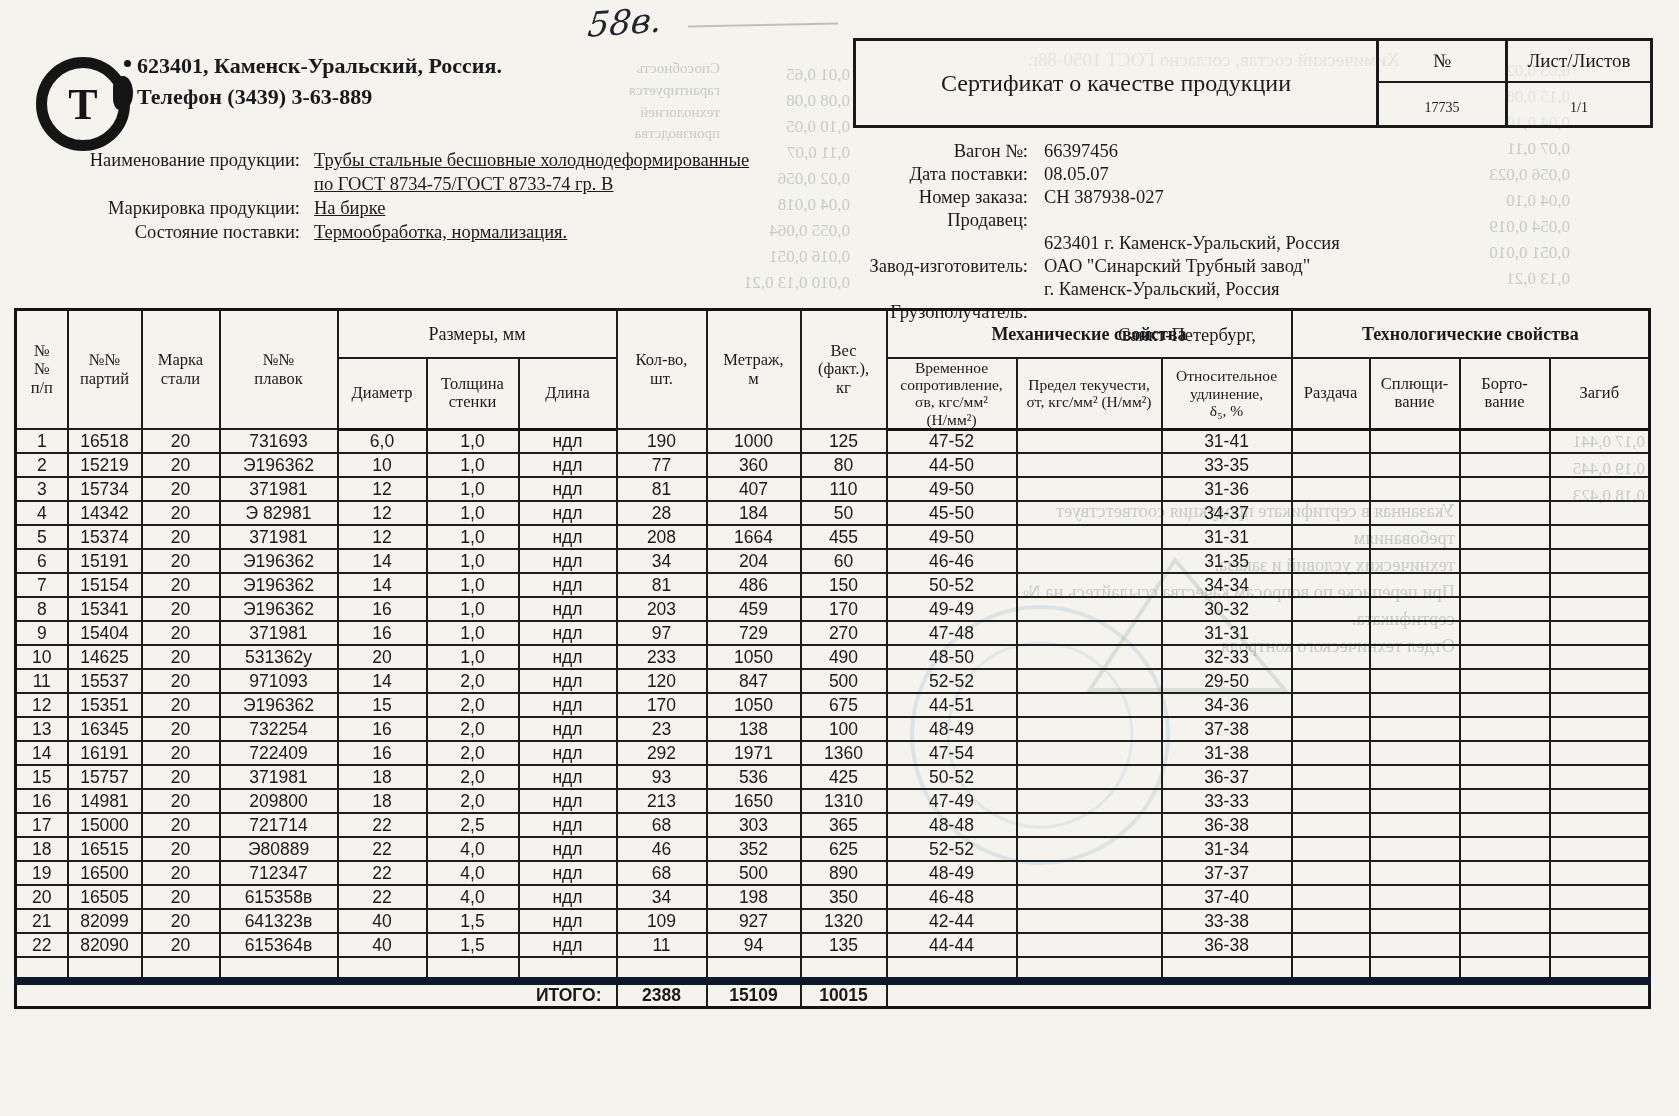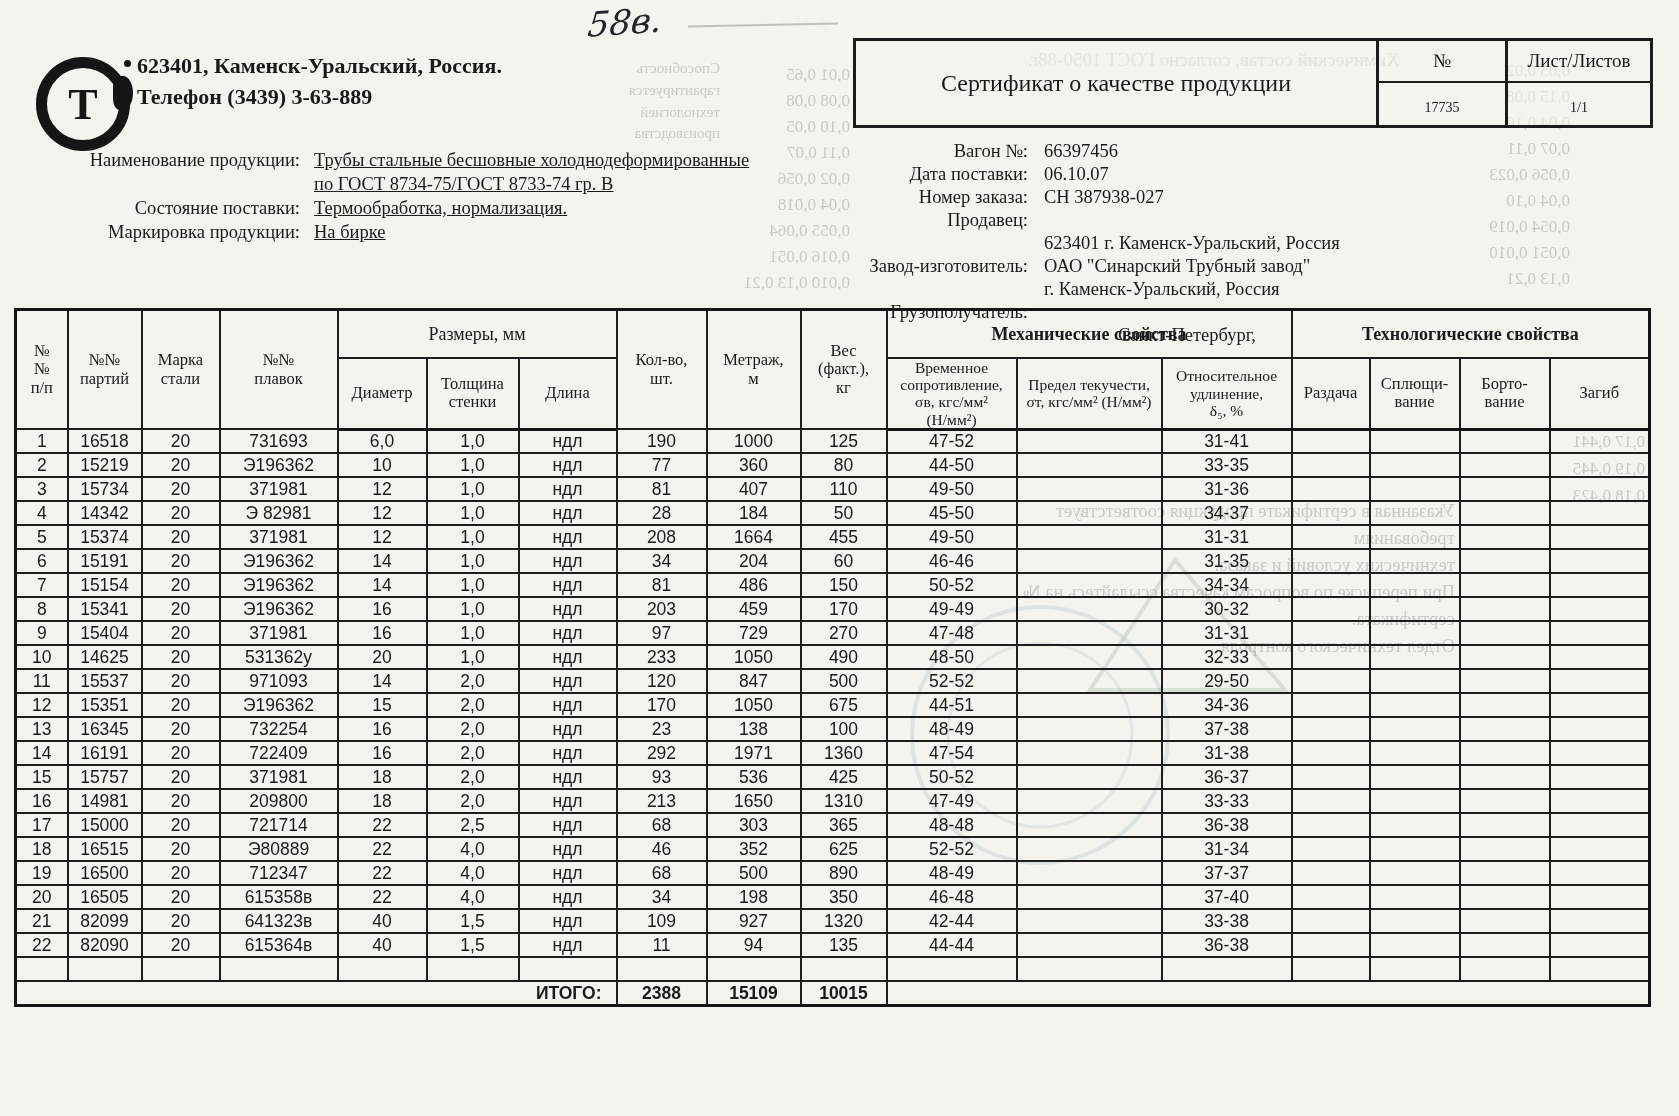--- a/index.html
+++ b/index.html
@@ -91,21 +91,21 @@
   table.cert thead tr.h1{height:48px;}
   table.cert thead tr.h2{height:68px;}
   table.cert thead tr.h2 th{border-bottom:3px solid #141414;}
   table.cert thead th.small{font-size:15.5px;}
   table.cert tbody tr{height:24px;}
   table.cert tbody td{
     font-family:"Liberation Sans", sans-serif; font-size:17.5px; white-space:nowrap;
   }
   tr.empty-row{height:26px;}
   tr.totals{height:40px;}
-  tr.totals td{font-weight:bold; font-size:19px; border-top:2px solid #0f172a;}
+  tr.totals td{font-weight:bold; font-size:19px; border-top:8px solid #0f172a;}
   td.totals-label{text-align:right !important; padding-right:14px !important;
     font-family:"Liberation Sans",sans-serif;}
 </style>
 </head>
 <body>
 
 <div class="page">
 
   <div class="bleed" style="left:880px; top:46px; width:520px; font-size:19px;">Химический состав, согласно ГОСТ 1050-88г.</div>
   <div class="bleed" style="left:690px; top:62px; width:160px; font-size:17px; line-height:26px;">0,01   0,65
@@ -168,21 +168,21 @@
     </div>
   </div>
 
   <div class="abs right-fields" style="left:850px; top:140px;">
     <div class="fieldrow">
       <span class="lbl">Вагон  №:</span>
       <span class="val">66397456</span>
     </div>
     <div class="fieldrow">
       <span class="lbl">Дата поставки:</span>
-      <span class="val">06.10.07</span>
+      <span class="val">08.05.07</span>
     </div>
     <div class="fieldrow">
       <span class="lbl">Номер заказа:</span>
       <span class="val">СН 387938-027</span>
     </div>
     <div class="fieldrow">
       <span class="lbl">Продавец:</span>
       <span class="val"></span>
     </div>
     <div class="fieldrow">
@@ -210,26 +210,26 @@
   <div class="abs left-fields" style="left:58px; top:148px;">
     <div class="fieldrow">
       <span class="lbl">Наименование продукции:</span>
       <span class="val">Трубы стальные бесшовные холоднодеформированные</span>
     </div>
     <div class="fieldrow">
       <span class="lbl"></span>
       <span class="val">по ГОСТ 8734-75/ГОСТ 8733-74 гр. В</span>
     </div>
     <div class="fieldrow">
+      <span class="lbl">Маркировка продукции:</span>
+      <span class="val">На бирке</span>
+    </div>
+    <div class="fieldrow">
       <span class="lbl">Состояние поставки:</span>
       <span class="val">Термообработка, нормализация.</span>
-    </div>
-    <div class="fieldrow">
-      <span class="lbl">Маркировка продукции:</span>
-      <span class="val">На бирке</span>
     </div>
   </div>
 
   <table class="cert abs" style="left:14px; top:308px; width:1634px;">
     <colgroup>
       <col style="width:52px">
         <col style="width:74px">
         <col style="width:78px">
         <col style="width:118px">
       <col style="width:89px">

